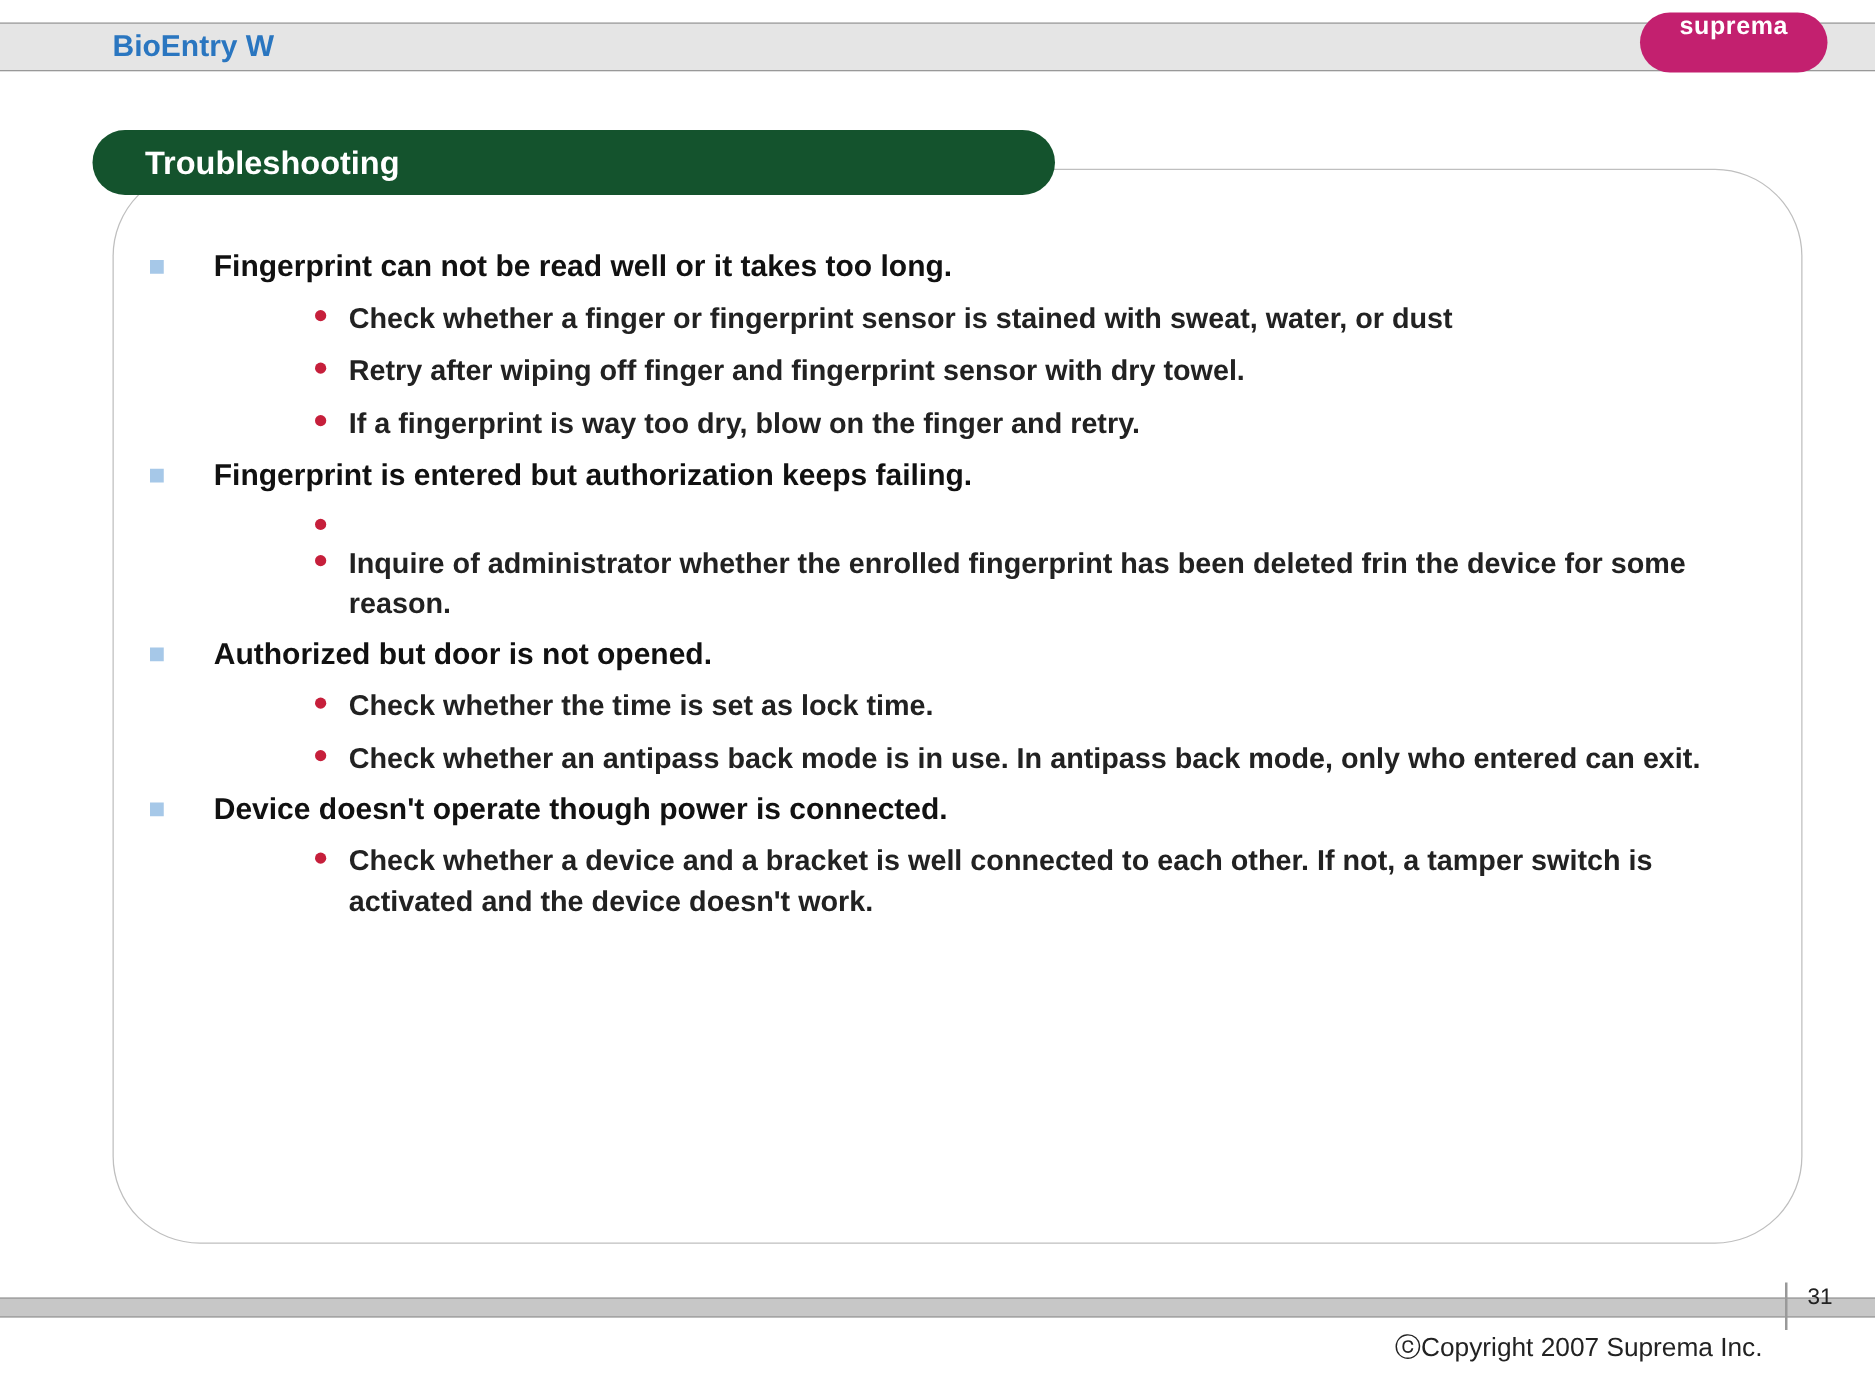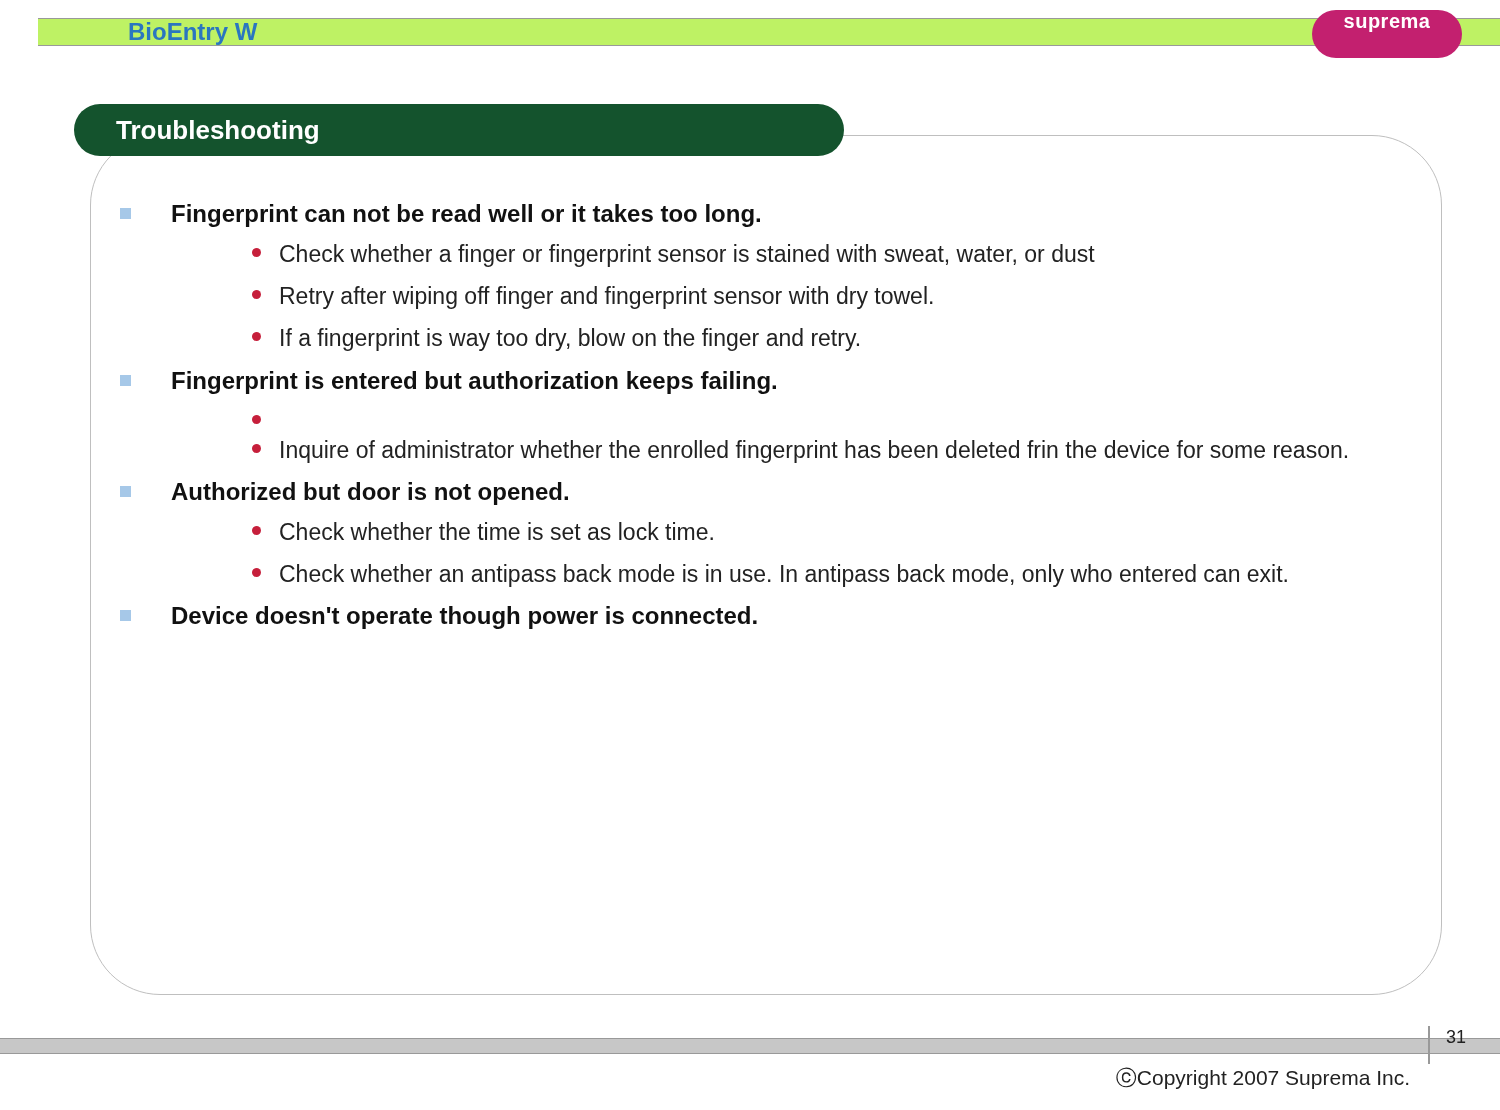--- a/index.html
+++ b/index.html
@@ -8,28 +8,27 @@
     height: 1110px;
     font-family: Arial, Helvetica, sans-serif;
     background: #ffffff;
     position: relative;
   }
   .header-bar {
     position: absolute;
     top: 18px;
     left: 0;
     right: 0;
-    height: 28px;
-    background: #bef264;
+    height: 39px;
+    background: #e5e5e5;
     border-top: 1px solid #999;
     border-bottom: 1px solid #999;
     display: flex;
     align-items: center;
     padding: 0 90px;
-    margin-left: 38px;
   }
   .header-title {
     color: #2a76c0;
     font-size: 24px;
     font-weight: bold;
   }
   .logo {
     position: absolute;
     top: 10px;
     right: 38px;
@@ -102,20 +101,21 @@
   }
   .item-list {
     margin-left: 152px;
     margin-right: 30px;
   }
   .item-row {
     display: flex;
     align-items: flex-start;
     gap: 18px;
     margin-bottom: 10px;
+    font-weight: bold;
   }
   .item-bullet {
     width: 9px;
     height: 9px;
     border-radius: 50%;
     background: #c61f3b;
     margin-top: 10px;
     flex-shrink: 0;
   }
   .item-text {
@@ -227,20 +227,26 @@
         <div class="item-text">Check whether an antipass back mode is in use. In antipass back mode, only who entered can exit.</div>
       </div>
     </div>
   </div>
 
   <div class="topic">
     <div class="topic-row">
       <div class="topic-bullet"></div>
       <div class="topic-title">Device doesn't operate though power is connected.</div>
     </div>
+    <div class="item-list">
+      <div class="item-row">
+        <div class="item-bullet"></div>
+        <div class="item-text">Check whether a device and a bracket is well connected to each other. If not, a tamper switch is activated and the device doesn't work.</div>
+      </div>
+    </div>
   </div>
 
 </div>
 
 <div class="footer-bar"></div>
 <div class="footer-divider"></div>
 <div class="page-number">31</div>
 <div class="copyright">ⓒCopyright 2007 Suprema Inc.</div>
 
 </body></html>

